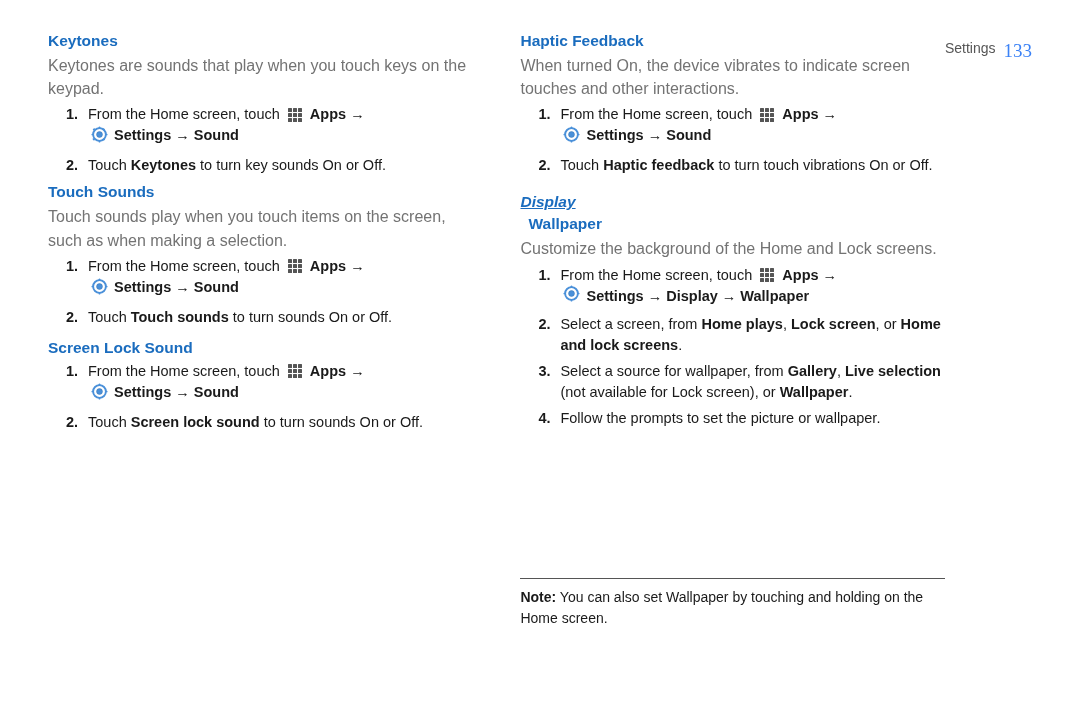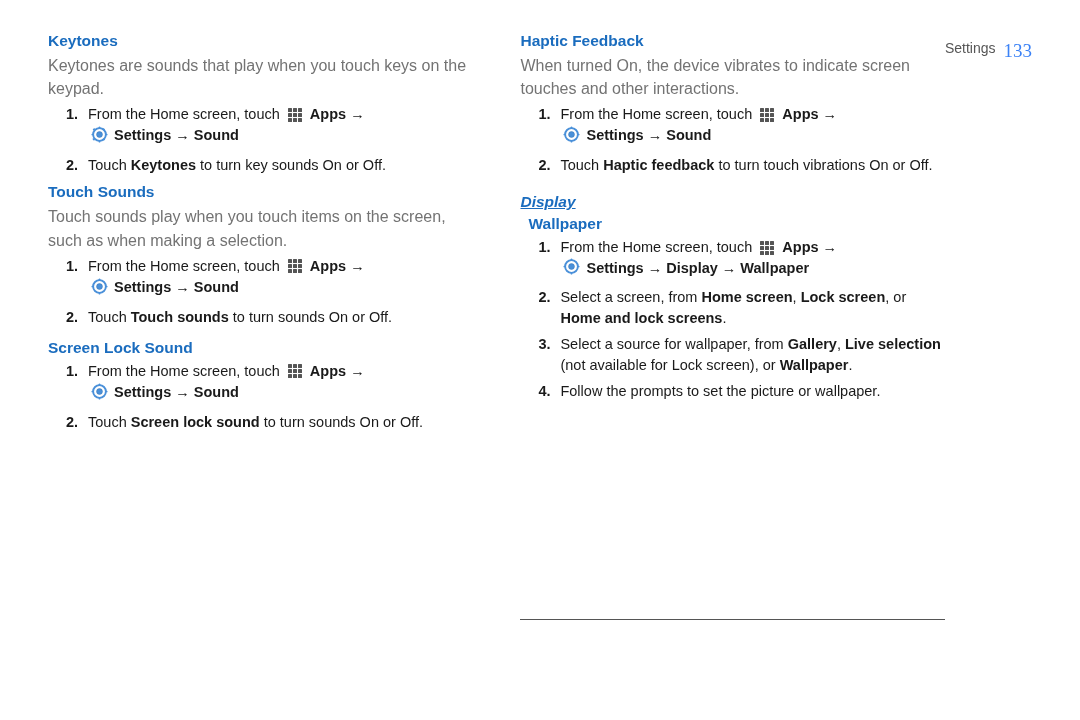--- a/index.html
+++ b/index.html
@@ -320,20 +320,21 @@
             <span class="step-content">Touch <b>Haptic feedback</b> to turn touch vibrations On or Off.</span>
           </li>
         </ol>
       </div>
 
       <div style="margin-top:12px;">
         <div class="section-title italic">Display</div>
 
         <div style="margin-top:4px;">
           <div class="section-title" style="margin-top:0;margin-left:8px;">Wallpaper</div>
+          <div class="body-text">Customize the background of the Home and Lock screens.</div>
           <ol class="steps">
             <li class="step" style="list-style:none;">
               <span class="step-num">1.</span>
               <span class="step-content">
                 From the Home screen, touch
                 <span class="apps-icon">
                   <svg viewBox="0 0 16 16" fill="none" xmlns="http://www.w3.org/2000/svg">
                     <rect x="1" y="1" width="4" height="4" rx="0.5" fill="#555"></rect>
                     <rect x="6" y="1" width="4" height="4" rx="0.5" fill="#555"></rect>
                     <rect x="11" y="1" width="4" height="4" rx="0.5" fill="#555"></rect>
@@ -356,36 +357,39 @@
                       <rect x="0.5" y="9" width="3" height="2" rx="1" fill="#4a90d9"></rect>
                       <rect x="16.5" y="9" width="3" height="2" rx="1" fill="#4a90d9"></rect>
                     </svg>
                   </span>
                   <b>&nbsp;Settings → Display → Wallpaper</b>
                 </span>
               </span>
             </li>
             <li class="step" style="list-style:none;">
               <span class="step-num">2.</span>
-              <span class="step-content">Select a screen, from <b>Home screen</b>, <b>Lock screen</b>, or <b>Home and lock screens</b>.</span>
+              <span class="step-content">Select a screen, from <b>Home plays</b>, <b>Lock screen</b>, or <b>Home and lock screens</b>.</span>
             </li>
             <li class="step" style="list-style:none;">
               <span class="step-num">3.</span>
               <span class="step-content">Select a source for wallpaper, from <b>Gallery</b>, <b>Live selection</b> (not available for Lock screen), or <b>Wallpaper</b>.</span>
             </li>
             <li class="step" style="list-style:none;">
               <span class="step-num">4.</span>
               <span class="step-content">Follow the prompts to set the picture or wallpaper.</span>
             </li>
           </ol>
         </div>
       </div>
 
       <div style="margin-top: auto; padding-top: 16px;">
         <hr class="footer-divider">
+        <div class="footer-note">
+          <b>Note:</b> You can also set Wallpaper by touching and holding on the Home screen.
+        </div>
       </div>
 
     </div>
   </div>
 
   <div class="page-footer">
     <span>Settings</span>
     <span class="page-num">133</span>
   </div>
 </div>

